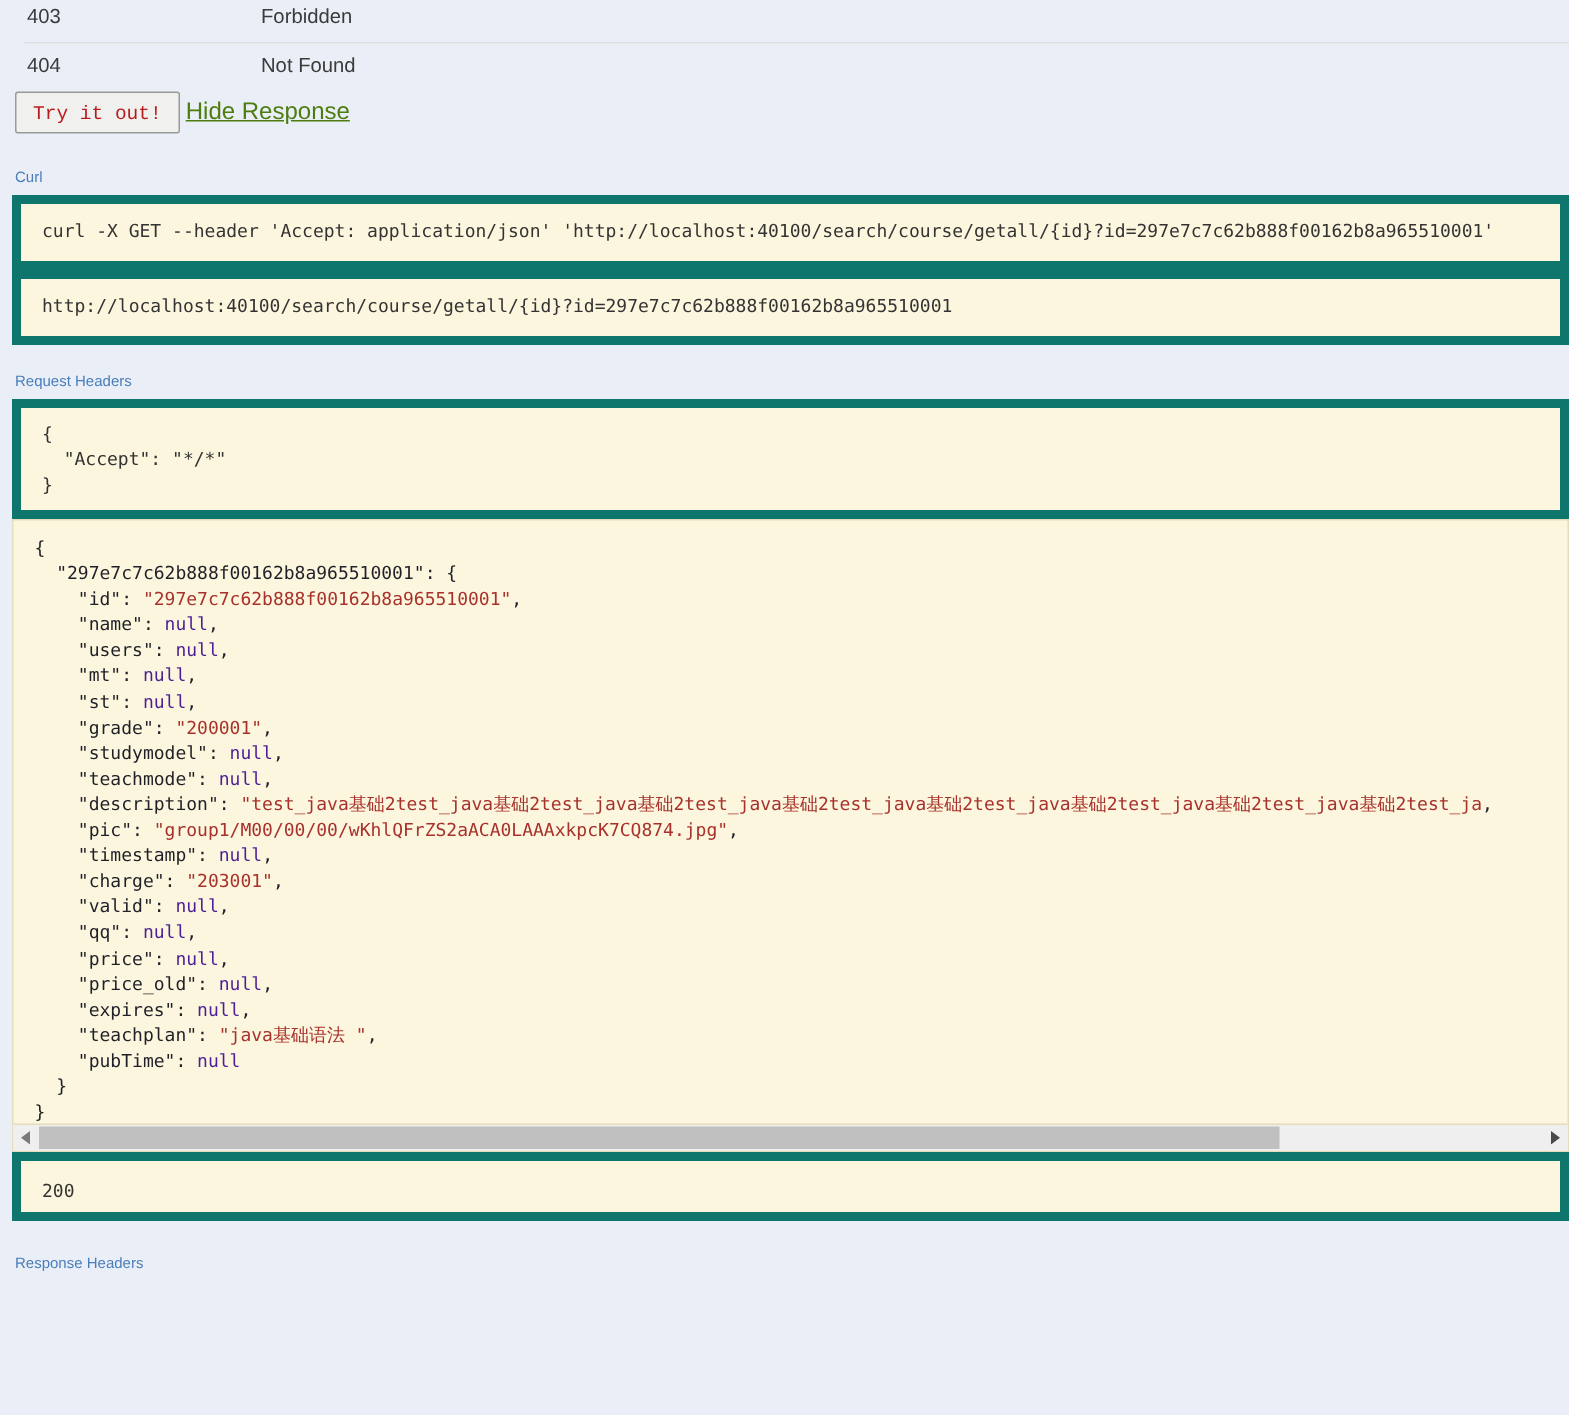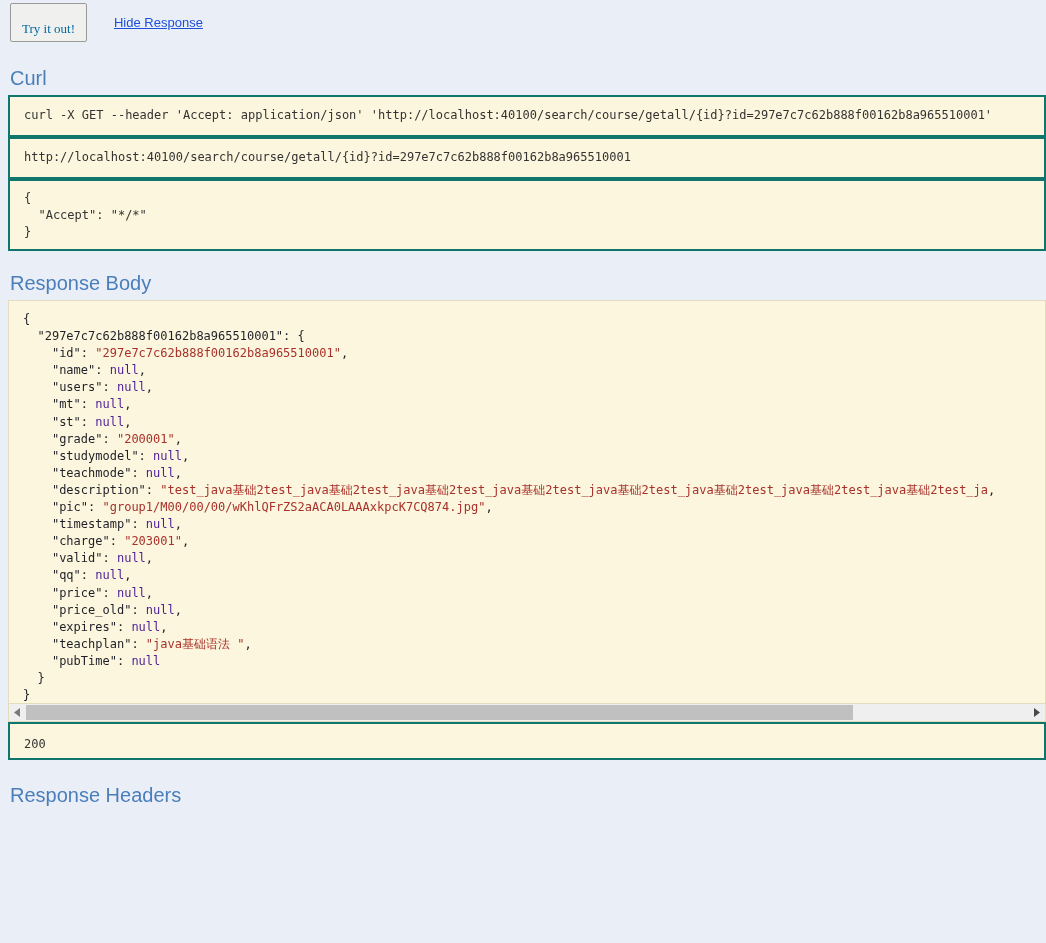--- a/index.html
+++ b/index.html
@@ -45,57 +45,57 @@
   .col-model { }
 
   
   .action-row {
     margin: 3px 0 0 0;
     padding-left: 2px;
     display: flex;
     align-items: center;
   }
   .try-btn {
-    font-family: Liberation Serif, serif;
+    font-family: Liberation Mono, monospace;
     font-size: 13px;
-    color: #0369a1;
+    color: #b91c1c;
     background: #f0f0ee;
     border: 1px solid #9a9a9a;
     border-radius: 2px;
-    padding: 18px 11px 6px 11px;
+    padding: 7px 11px 6px 11px;
     cursor: pointer;
     line-height: 1;
   }
   .hide-response {
-    margin-left: 27px;
-    color: #1d4ed8;
-    font-size: 13px;
+    margin-left: 4px;
+    color: #4d7c0f;
+    font-size: 16px;
     text-decoration: underline;
     cursor: pointer;
   }
 
   
   .section-label {
     color: #4a7ebb;
-    font-size: 20px;
+    font-size: 10px;
     font-family: "Liberation Sans", sans-serif;
     margin: 0 0 5px 2px;
     line-height: 1.2;
   }
   .label-curl      { margin-top: 24px; }
   .label-requrl    { margin-top: 19px; }
   .label-reqhdr    { margin-top: 19px; }
   .label-respbody  { margin-top: 20px; }
   .label-respcode  { margin-top: 21px; }
   .label-resphdr   { margin-top: 23px; }
 
   
   .code-box {
     background: #fbf6dd;
-    border: 2px solid #0f766e;
+    border: 6px solid #0f766e;
     font-family: "DejaVu Sans Mono", "Liberation Mono", monospace;
     font-size: 12px;
     line-height: 17px;
     color: #333333;
     padding: 9px 12px 9px 14px;
     margin: 0 8px 0 0;
     white-space: pre;
     overflow: hidden;
     box-sizing: border-box;
     width: 1038px;
@@ -161,36 +161,50 @@
     cursor: pointer;
   }
   .content { padding: 0 0 0 8px; }
   .clip-bottom { overflow: hidden; }
 </style>
 </head>
 <body>
 
 <div class="content">
 
+  <table class="resp-table">
+    <tbody>
+      <tr class="row-403">
+        <td class="col-code">403</td>
+        <td class="col-reason">Forbidden</td>
+        <td class="col-model"></td>
+      </tr>
+      <tr class="row-404">
+        <td class="col-code">404</td>
+        <td class="col-reason">Not Found</td>
+        <td class="col-model"></td>
+      </tr>
+    </tbody>
+  </table>
 
   <div class="action-row">
     <button class="try-btn">Try it out!</button>
     <a class="hide-response">Hide Response</a>
   </div>
 
   <div class="section-label label-curl">Curl</div>
   <div class="code-box one-line">curl -X GET --header 'Accept: application/json' 'http://localhost:40100/search/course/getall/{id}?id=297e7c7c62b888f00162b8a965510001'</div>
 
   <div class="code-box one-line">http://localhost:40100/search/course/getall/{id}?id=297e7c7c62b888f00162b8a965510001</div>
 
+  <div class="section-label label-reqhdr">Request Headers</div>
   <div class="code-box hdr">{
   "Accept": "*/*"
 }</div>
 
-  <div class="section-label label-respbody">Response Body</div>
 
   <div class="respbody-wrap">
     <div class="respbody-inner" id="json-render"><span class="json-punc">{</span>
   <span class="json-key">"297e7c7c62b888f00162b8a965510001"</span><span class="json-punc">: {</span>
     <span class="json-key">"id"</span><span class="json-punc">: </span><span class="json-str">"297e7c7c62b888f00162b8a965510001"</span><span class="json-punc">,</span>
     <span class="json-key">"name"</span><span class="json-punc">: </span><span class="json-null">null</span><span class="json-punc">,</span>
     <span class="json-key">"users"</span><span class="json-punc">: </span><span class="json-null">null</span><span class="json-punc">,</span>
     <span class="json-key">"mt"</span><span class="json-punc">: </span><span class="json-null">null</span><span class="json-punc">,</span>
     <span class="json-key">"st"</span><span class="json-punc">: </span><span class="json-null">null</span><span class="json-punc">,</span>
     <span class="json-key">"grade"</span><span class="json-punc">: </span><span class="json-str">"200001"</span><span class="json-punc">,</span>

